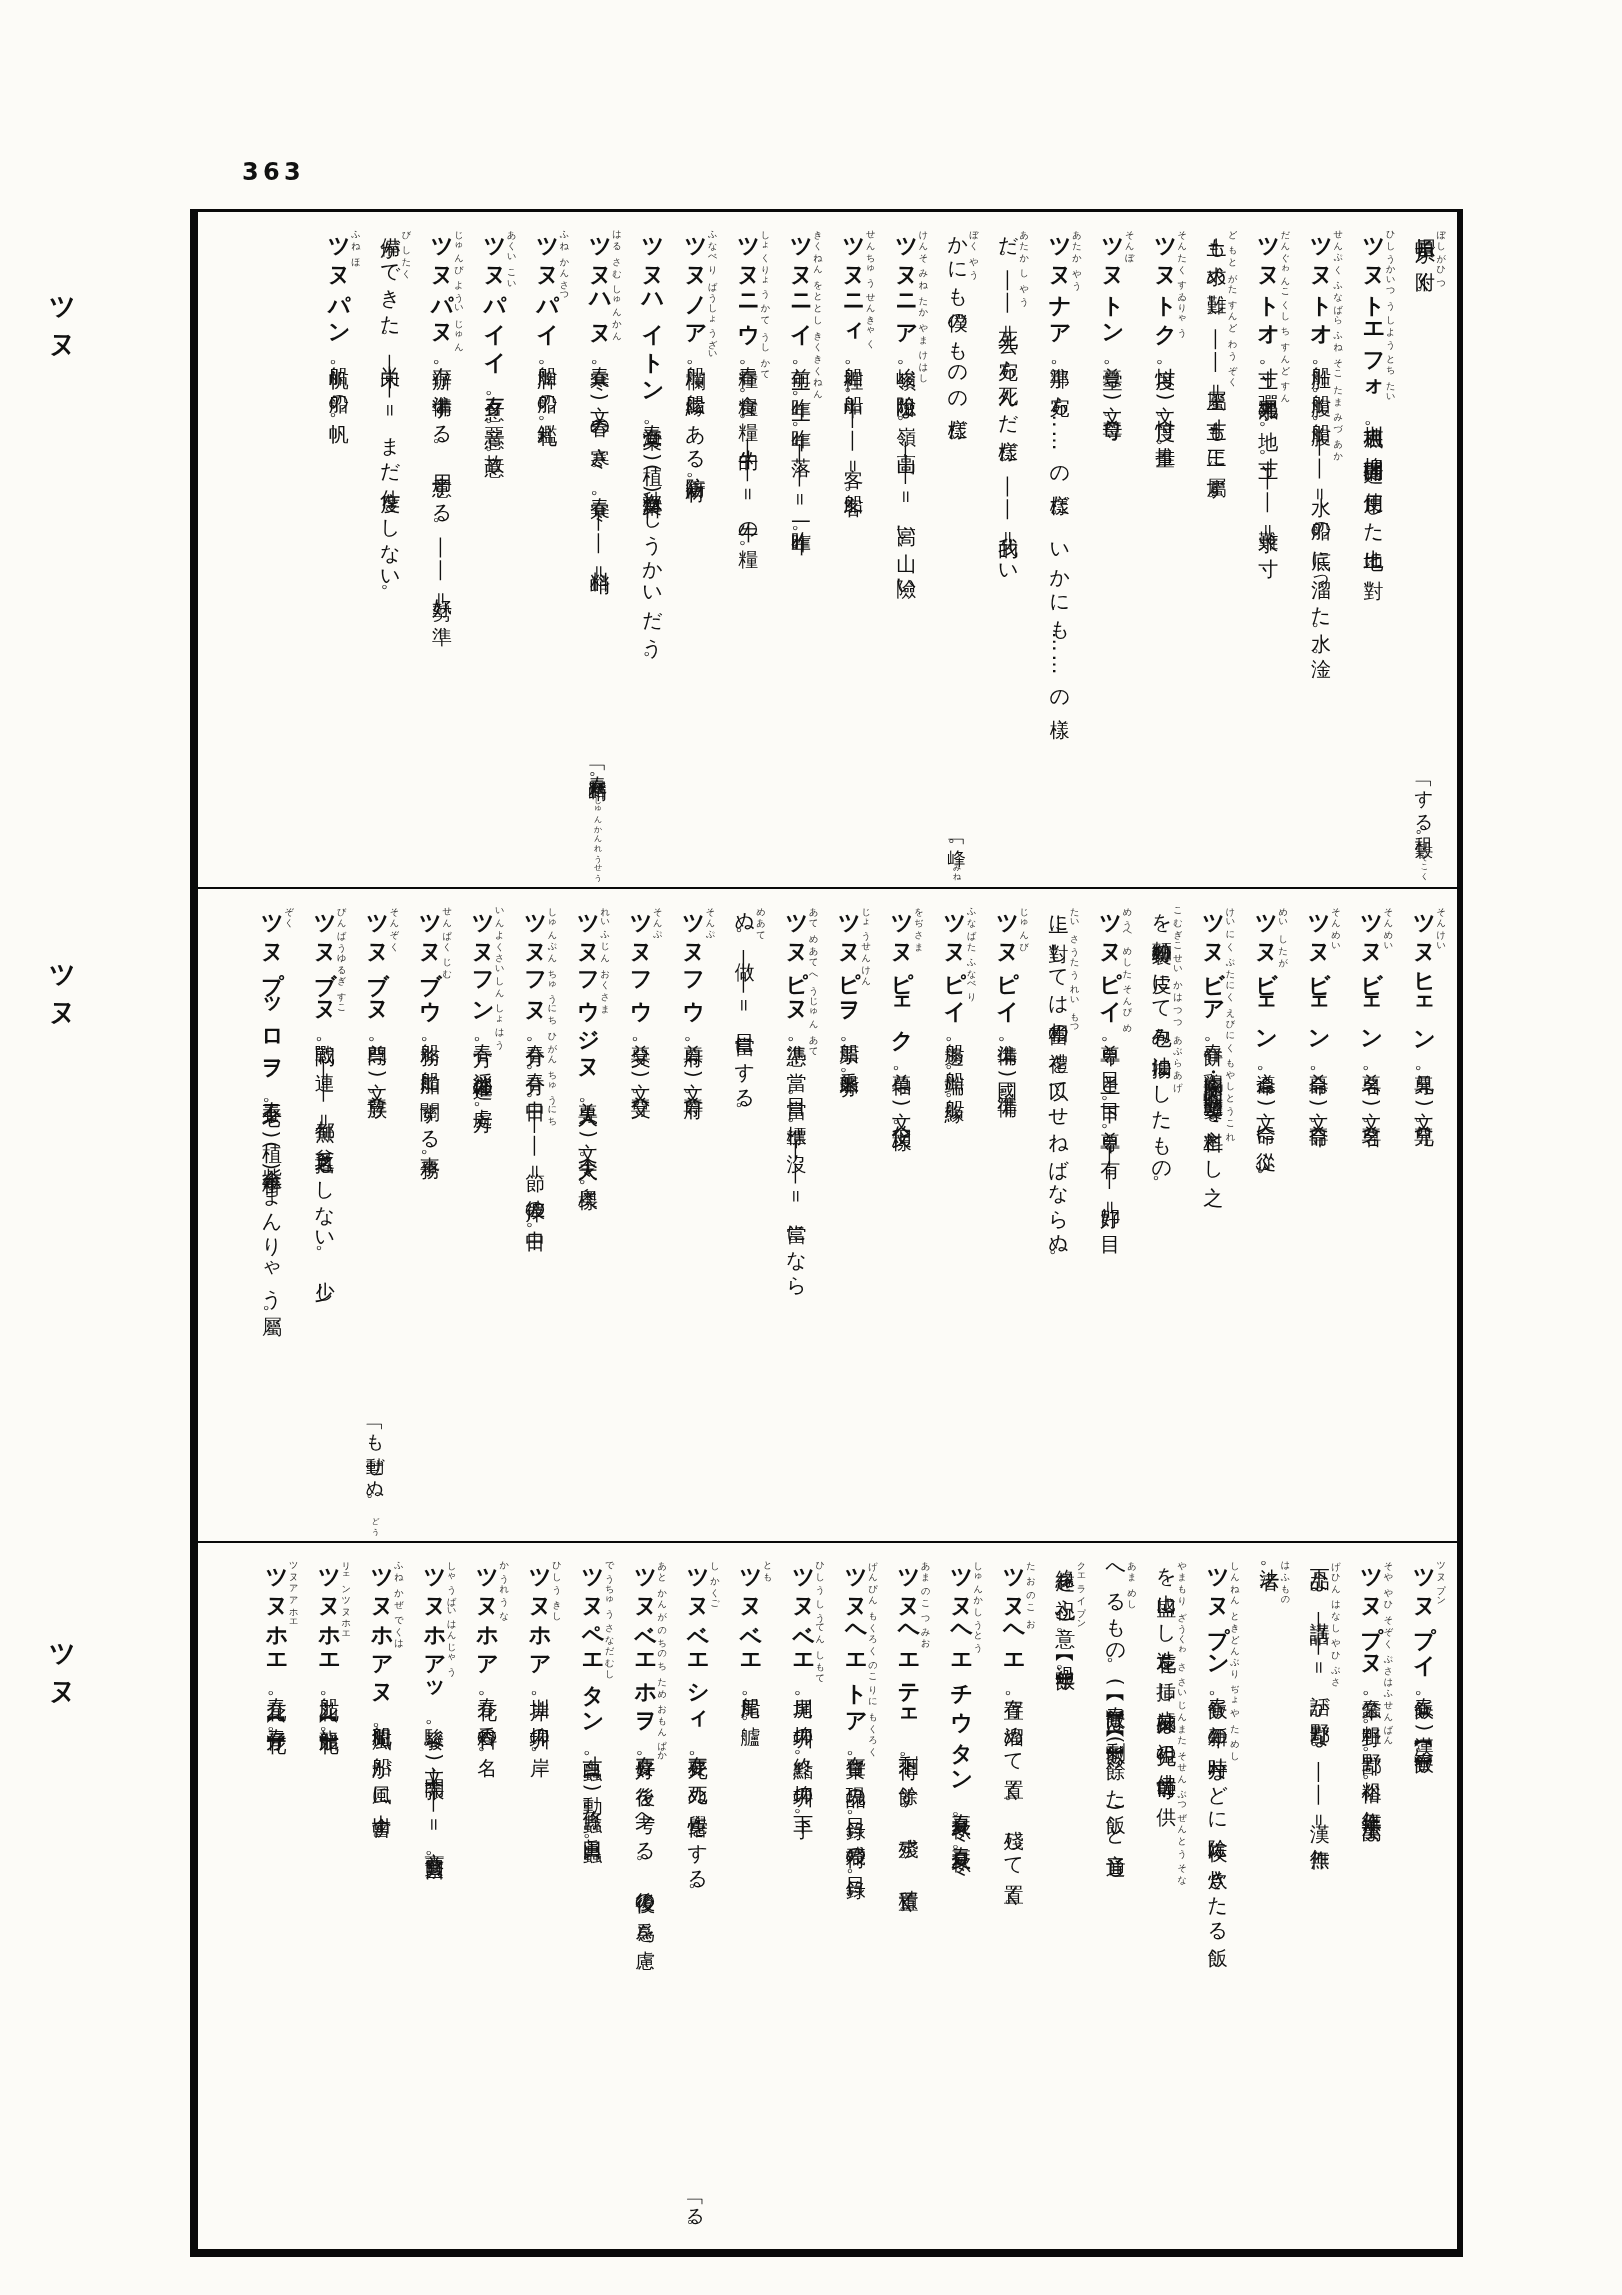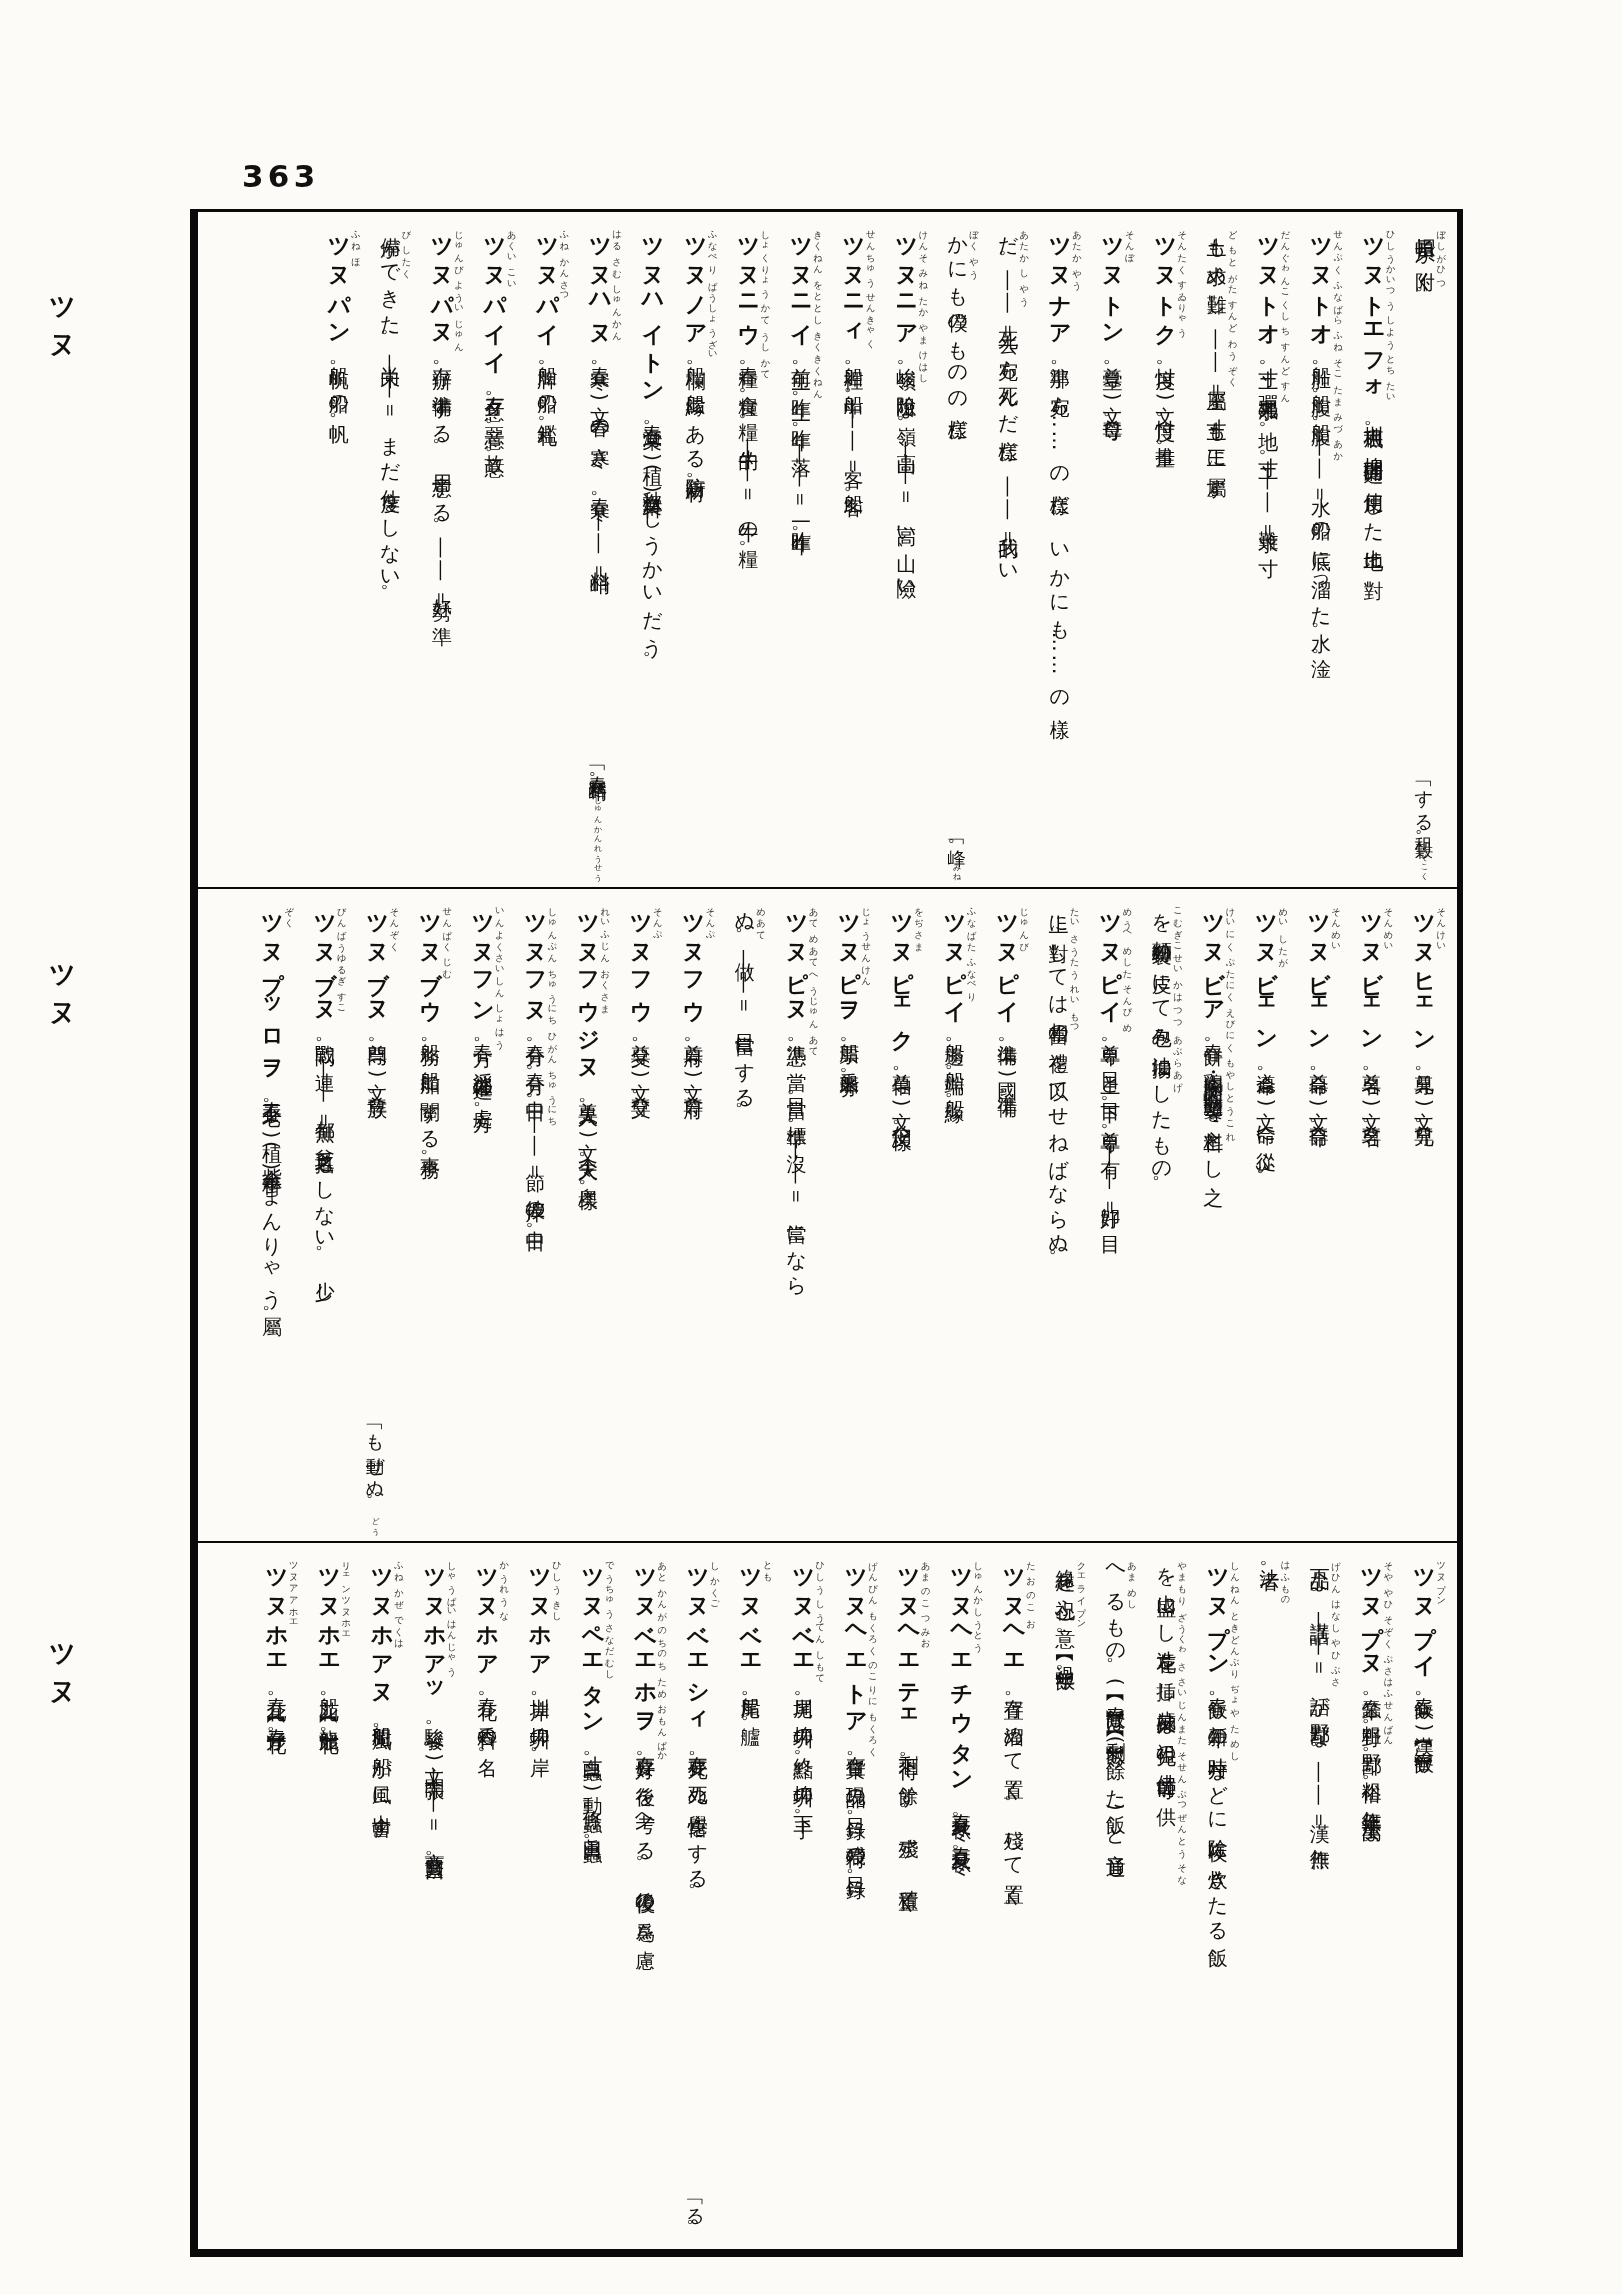--- a/index.html
+++ b/index.html
@@ -6,21 +6,21 @@
   .page{
     position:relative;
     width:1623px;height:2295px;
     background:#fcfbf7;
     color:#111;
     font-family:"DejaVu Sans","Liberation Sans",sans-serif;
     overflow:hidden;
   }
   .page-number{
     position:absolute;top:158px;left:242px;
-    font-size:31px;font-weight:600;letter-spacing:4.3px;
+    font-size:24px;font-weight:600;letter-spacing:4.3px;
   }
   .thumb{
     position:absolute;left:46px;
     writing-mode:vertical-rl;
     font-size:26px;font-weight:700;letter-spacing:8.7px;
   }
   .thumb.t1{top:278px;}
   .thumb.t2{top:946px;}
   .thumb.t3{top:1625px;}
   .frame{

